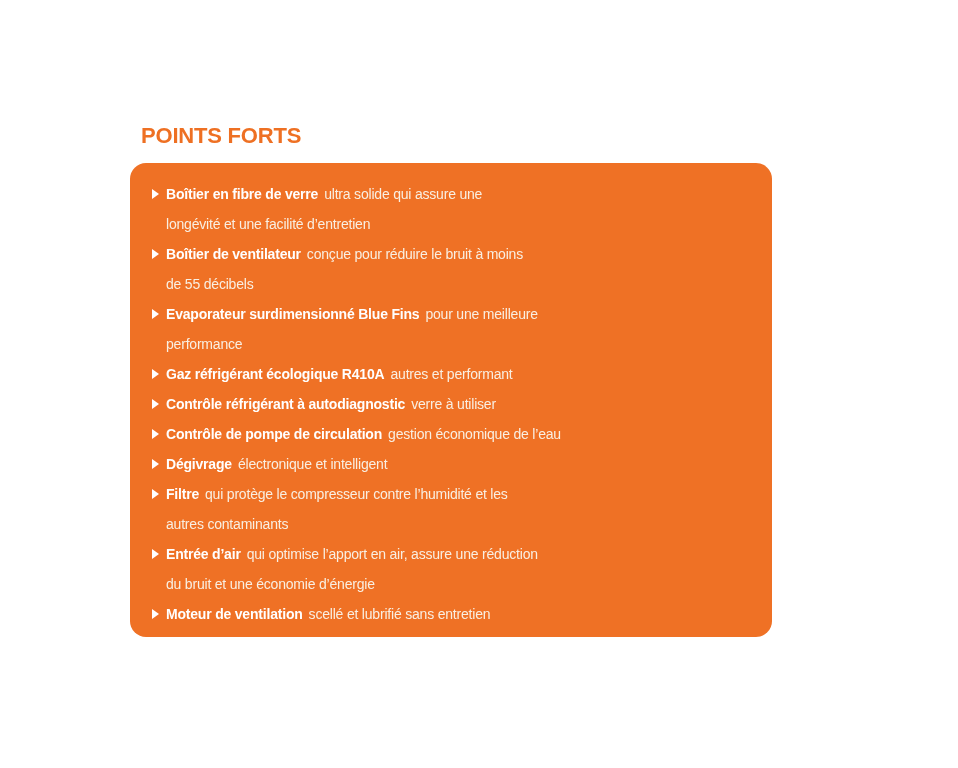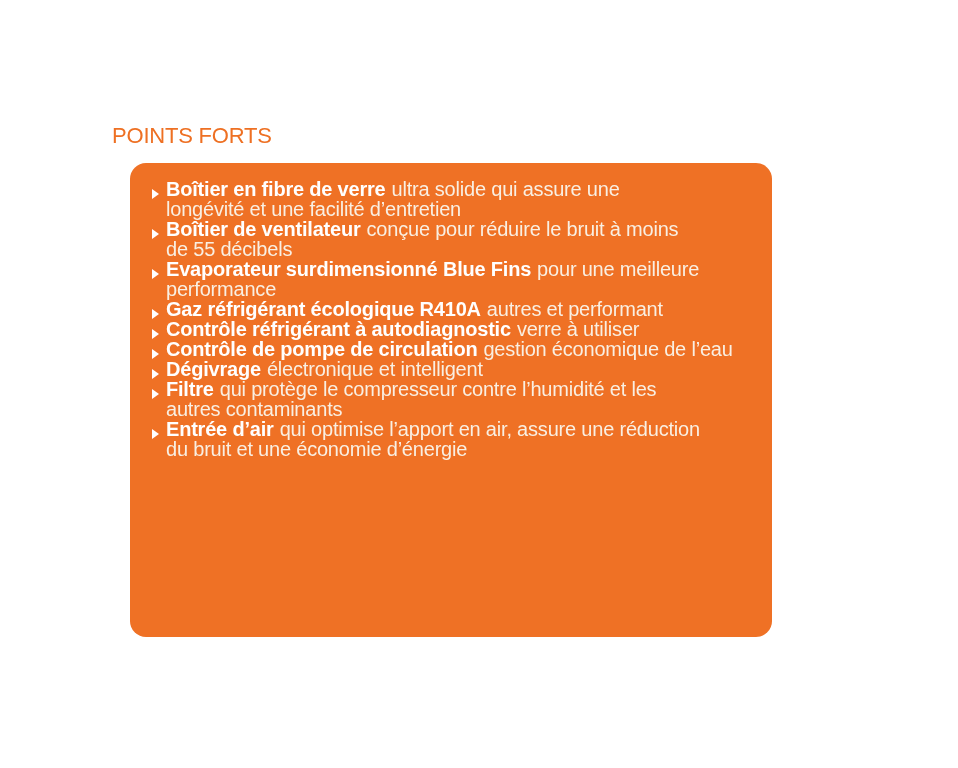--- a/index.html
+++ b/index.html
@@ -6,41 +6,41 @@
   html, body {
     width: 958px; height: 768px;
     background: #ffffff;
     font-family: "Liberation Sans", sans-serif;
     overflow: hidden;
   }
   .page { position: relative; width: 958px; height: 768px; }
 
   .title {
     position: absolute;
-    left: 112px; top: 123px;
+    left: 141px; top: 123px;
     font-size: 22px;
-    font-weight: 400;
+    font-weight: 700;
     letter-spacing: -0.2px;
     color: #ee7023;
   }
 
   .feature-box {
     position: absolute;
     left: 130px; top: 163px;
     width: 642px; height: 474px;
     background: #ef7125;
     border-radius: 16px;
     padding: 16px 18px 0 22px;
   }
 
   .item {
     position: relative;
     padding-left: 14px;
-    font-size: 20px;
-    line-height: 20px;
+    font-size: 14px;
+    line-height: 30px;
     color: #f9efe2;
     letter-spacing: -0.2px;
   }
 
   .tri {
     position: absolute;
     left: 0; top: 10px;
     width: 0; height: 0;
     border-left: 7px solid #ffffff;
     border-top: 5px solid transparent;
@@ -82,16 +82,17 @@
     <div class="item"><span class="tri"></span><span class="b">Contrôle de pompe de circulation</span><span class="r">gestion économique de l’eau</span></div>
 
     <div class="item"><span class="tri"></span><span class="b">Dégivrage</span><span class="r">électronique et intelligent</span></div>
 
     <div class="item"><span class="tri"></span><span class="b">Filtre</span><span class="r">qui protège le compresseur contre l’humidité et les
 autres contaminants</span></div>
 
     <div class="item"><span class="tri"></span><span class="b">Entrée d’air</span><span class="r">qui optimise l’apport en air, assure une réduction
 du bruit et une économie d’énergie</span></div>
 
+    <div class="item"><span class="tri"></span><span class="b">Moteur de ventilation</span><span class="r">scellé et lubrifié sans entretien</span></div>
 
   </div>
 
 </div>
 
 </body></html>

